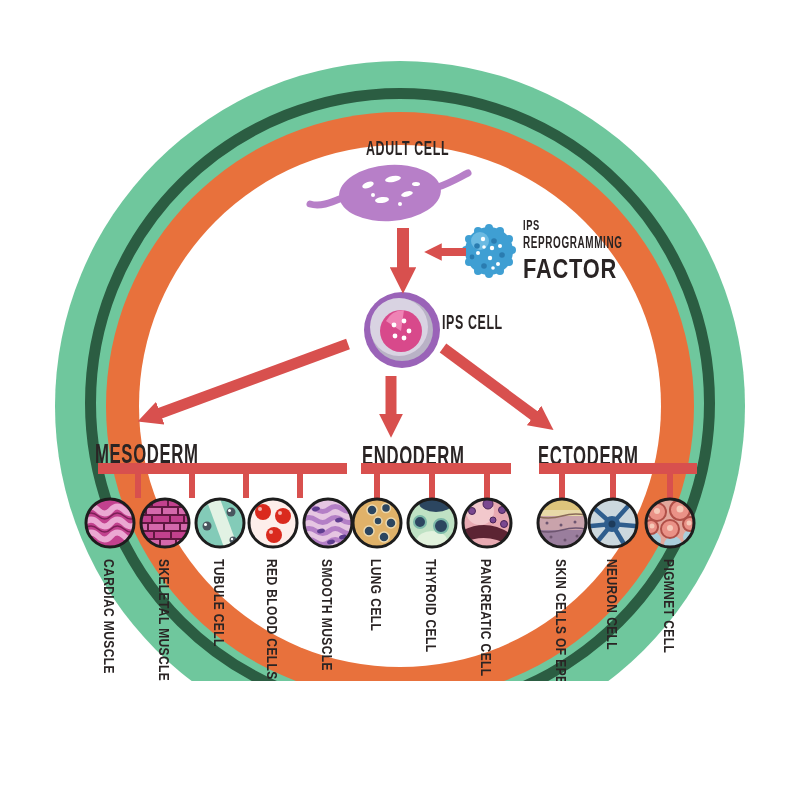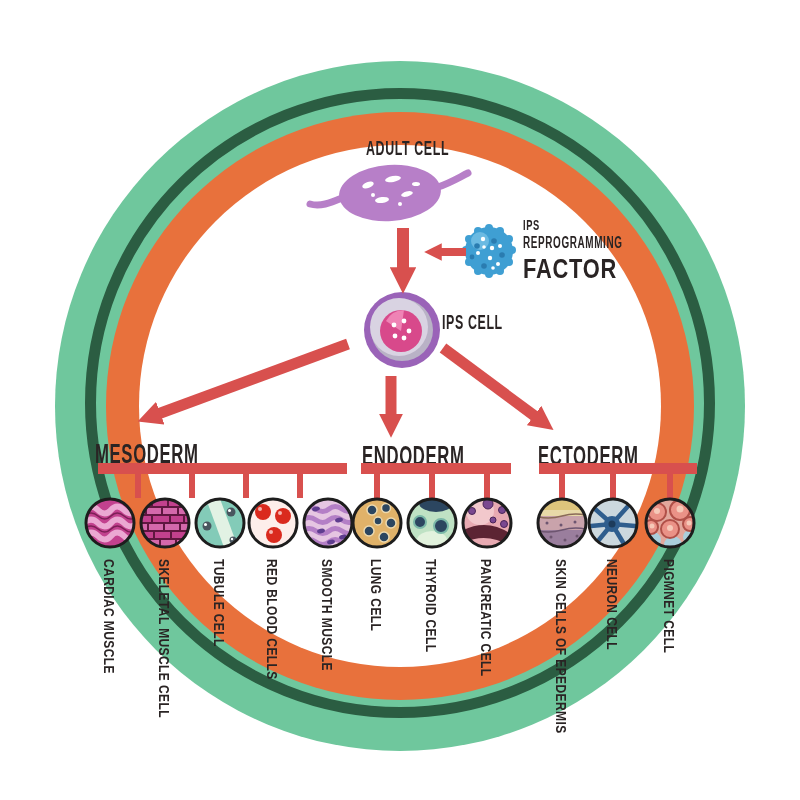--- a/index.html
+++ b/index.html
@@ -1,16 +1,16 @@
 <!DOCTYPE html>
 <html><head>
 <meta charset="utf-8">
 <style>
   html,body{margin:0;padding:0;background:#ffffff;}
-  #stage{position:relative;width:800px;height:800px;background:#ffffff;overflow:hidden;
+  #stage{position:relative;width:800px;height:681px;background:#ffffff;overflow:hidden;
          font-family:"Liberation Sans",sans-serif;color:#2a2424;}
   .ring{position:absolute;border-radius:50%;}
   #ring-mint{left:55px;top:61px;width:690px;height:690px;background:#6fc79d;}
   #ring-dkgreen{left:85px;top:88px;width:608px;height:608px;border:11px solid #2b5d42;background:transparent;}
   #ring-orange{left:106px;top:112px;width:588px;height:588px;background:#e8713c;}
   #disk-white{left:139px;top:145px;width:522px;height:522px;background:#ffffff;}
   #artwork{position:absolute;left:0;top:0;z-index:5;}
   .toplabel{position:absolute;z-index:6;font-weight:bold;letter-spacing:1px;color:#2a2424;
             transform-origin:0 0;transform:scaleX(0.62);white-space:nowrap;}
   #adult-cell-label{left:366px;top:137px;font-size:20px;}

